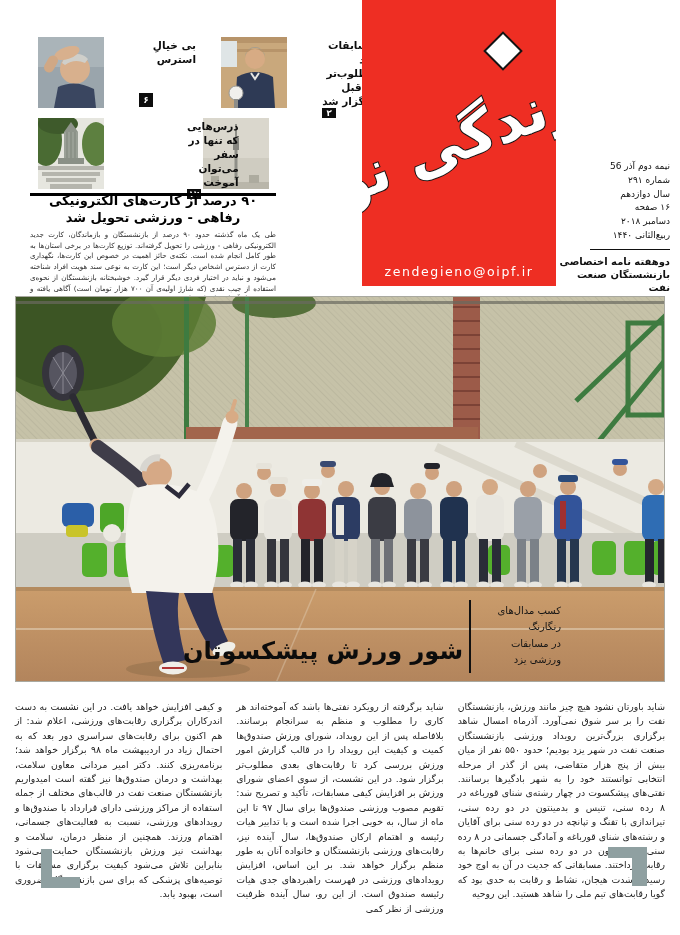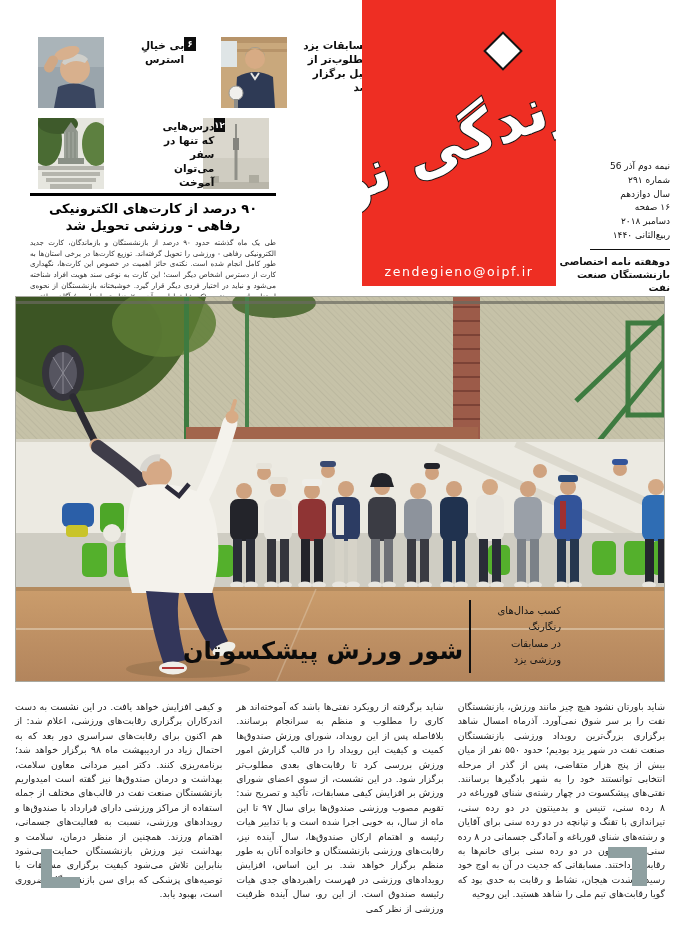--- a/index.html
+++ b/index.html
@@ -2,34 +2,34 @@
 <html lang="fa"><head>
 <meta charset="utf-8">
 <style>
   html,body{margin:0;padding:0;background:#fff;}
   .page{position:relative;width:680px;height:935px;background:#ffffff;overflow:hidden;
         font-family:"DejaVu Sans",sans-serif;color:#111;margin:0 auto;}
 
   
   .teaser{position:absolute;display:flex;height:71px;}
   .teaser .thumb{width:66px;height:71px;flex:none;overflow:hidden;}
-  .teaser .tcol{flex:1;display:flex;flex-direction:row;justify-content:space-between;padding-left:7px;}
+  .teaser .tcol{flex:1;display:flex;flex-direction:column;justify-content:space-between;padding-left:7px;margin-left:28px;}
   .teaser h3{margin:1px 0 0;font-size:10.5px;font-weight:bold;line-height:14px;
              direction:rtl;text-align:right;color:#0d0d0d;}
   .badge{width:14px;height:14px;background:#0d0d0d;color:#fff;font-size:8.5px;font-weight:bold;
          display:flex;align-items:center;justify-content:center;margin-bottom:1px;}
   #teaser-1{left:189px;top:37px;width:154px;padding-left:32px;}
   #teaser-2{left:38px;top:37px;width:158px;}
   #teaser-3{left:203px;top:118px;width:154px;}
   #teaser-4{left:38px;top:118px;width:158px;gap:48px;}
 
   .top-rule{position:absolute;left:30px;top:193px;width:246px;height:3px;background:#000;}
 
   
-  .news-card{position:absolute;left:30px;top:200px;width:246px;direction:rtl;}
+  .news-card{position:absolute;left:30px;top:192px;width:246px;direction:rtl;}
   .news-card h2{margin:0 0 4px;font-size:13px;font-weight:bold;text-align:center;line-height:17px;color:#000;}
   .news-card p{margin:0;font-size:7.1px;line-height:10.7px;text-align:justify;color:#2d2d2d;}
 
   
   .masthead{position:absolute;left:362px;top:0;width:194px;height:286px;background:#ee2e23;overflow:hidden;}
   .logo-svg{position:absolute;left:0;top:0;}
   .email{position:absolute;left:0;right:0;bottom:7px;text-align:center;color:#fff;
          font-size:12.5px;letter-spacing:1.6px;direction:ltr;}
 
   .issue-info{position:absolute;left:558px;top:160px;width:112px;direction:rtl;text-align:right;

